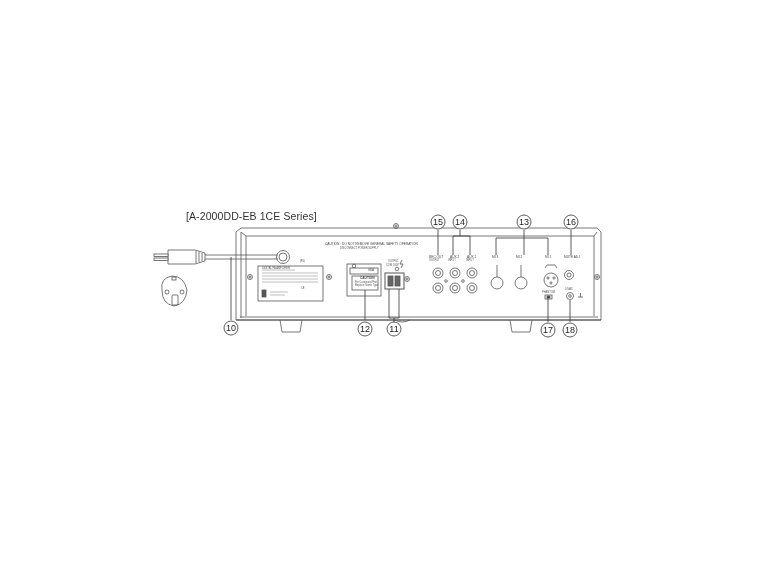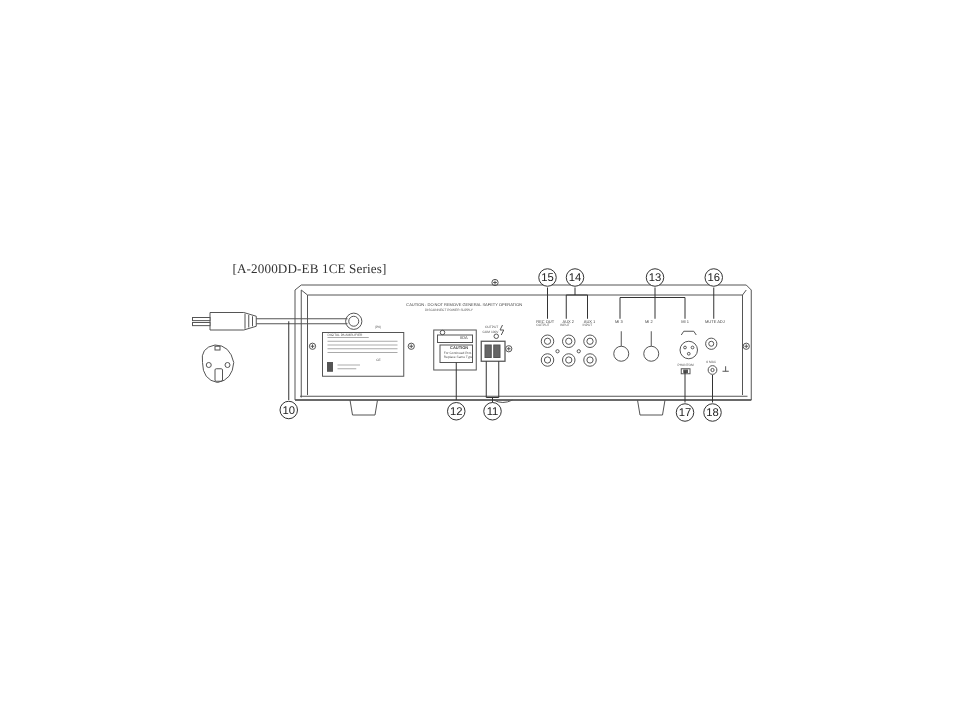--- a/index.html
+++ b/index.html
@@ -1,17 +1,17 @@
 <!DOCTYPE html>
 <html><head>
 <meta charset="utf-8">
 <style>
   html, body { margin: 0; padding: 0; background: #ffffff; }
   body { width: 762px; height: 562px; position: relative; overflow: hidden; font-family: "Liberation Sans", sans-serif; color: #222; }
-  .title { position: absolute; left: 186px; top: 210px; font-size: 10.5px; color: #333; letter-spacing: 0.1px; font-family: Liberation Serif, serif; }
+  .title { position: absolute; left: 186px; top: 210px; font-size: 10.5px; color: #333; letter-spacing: 0.1px; }
   svg.diagram { position: absolute; left: 0; top: 0; }
   .callout-num { font-family: "Liberation Sans", sans-serif; font-size: 9px; fill: #222; }
   .tiny { font-family: "Liberation Sans", sans-serif; font-size: 3.2px; fill: #444; }
   .tiny2 { font-family: "Liberation Sans", sans-serif; font-size: 2.6px; fill: #555; }
 </style>
 </head>
 <body>
 
 <div class="title">[A-2000DD-EB 1CE Series]</div>
 

